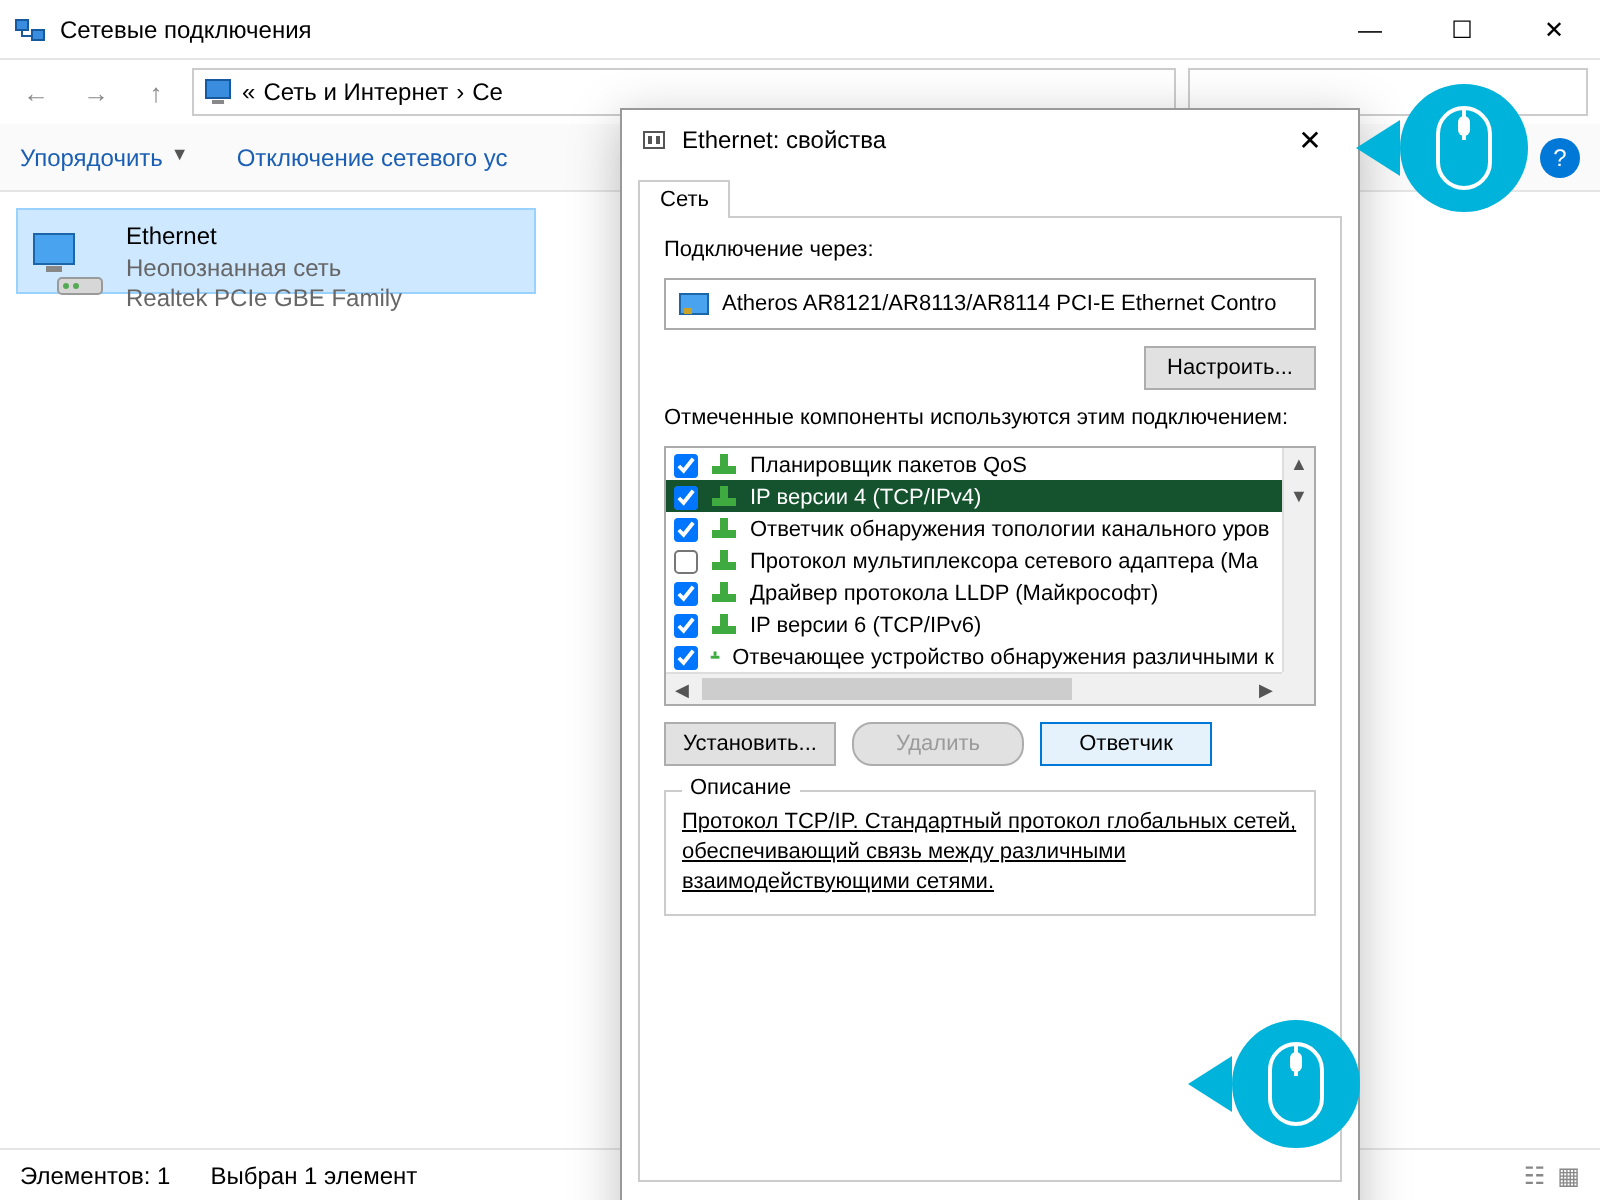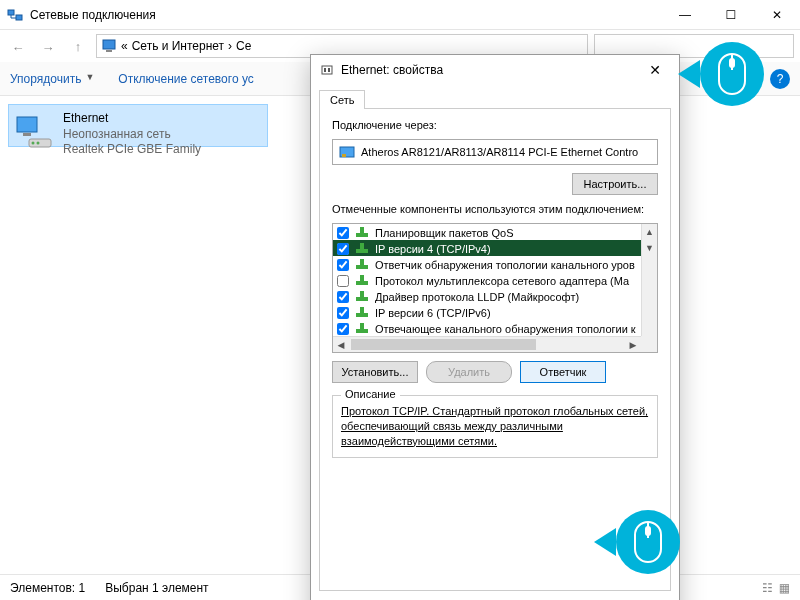--- a/index.html
+++ b/index.html
@@ -224,21 +224,21 @@
                 <rect x="5" y="2" width="4" height="6" fill="#3faa3f"></rect>
               </svg></span>
             <span>IP версии 6 (TCP/IPv6)</span>
           </div>
           <div class="comp-row">
             <input type="checkbox" checked="" style="">
             <span class="cicon"><svg viewBox="0 0 14 14">
                 <rect x="1" y="8" width="12" height="4" fill="#3faa3f"></rect>
                 <rect x="5" y="2" width="4" height="6" fill="#3faa3f"></rect>
               </svg></span>
-            <span>Отвечающее канального обнаружения топологии к</span>
+            <span>Отвечающее устройство обнаружения различными к</span>
           </div>
         </div>
       <div class="vscroll">
         <div class="arrow">▲</div>
         <div style="flex:1"></div>
         <div class="arrow">▼</div>
       </div>
       <div class="hscroll">
         <div class="arrow">◀</div>
         <div class="thumb"></div>

